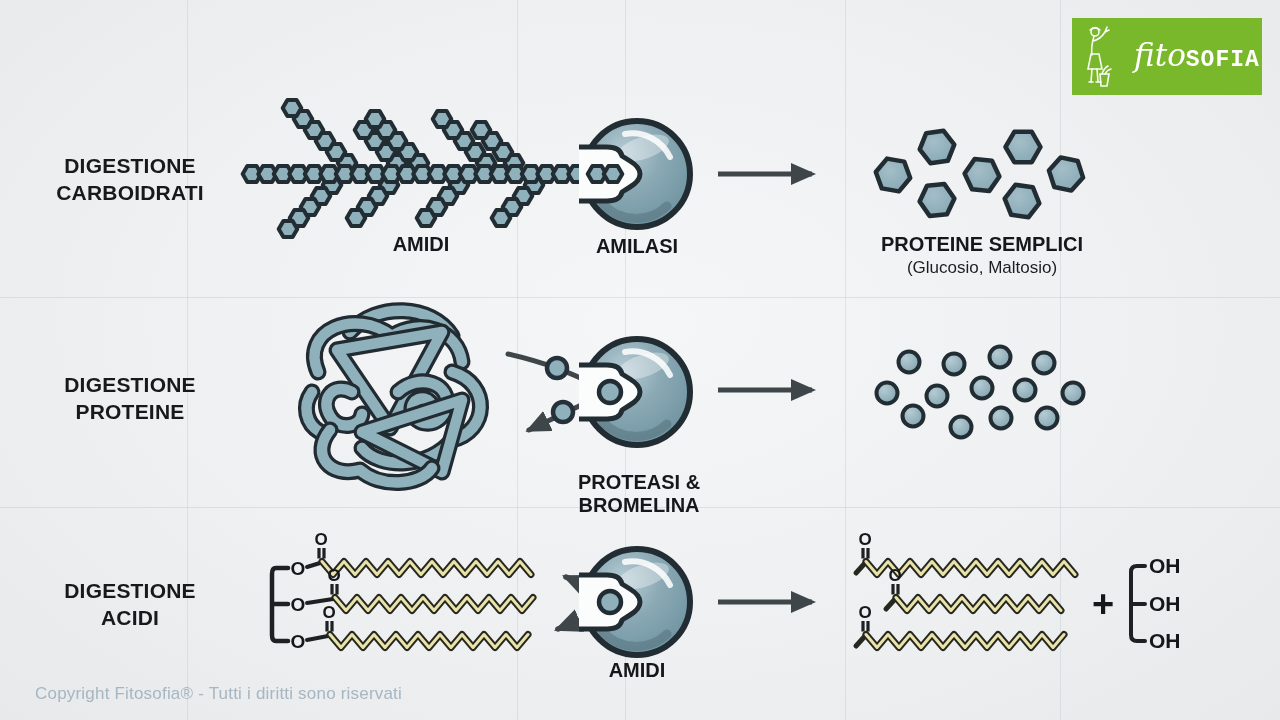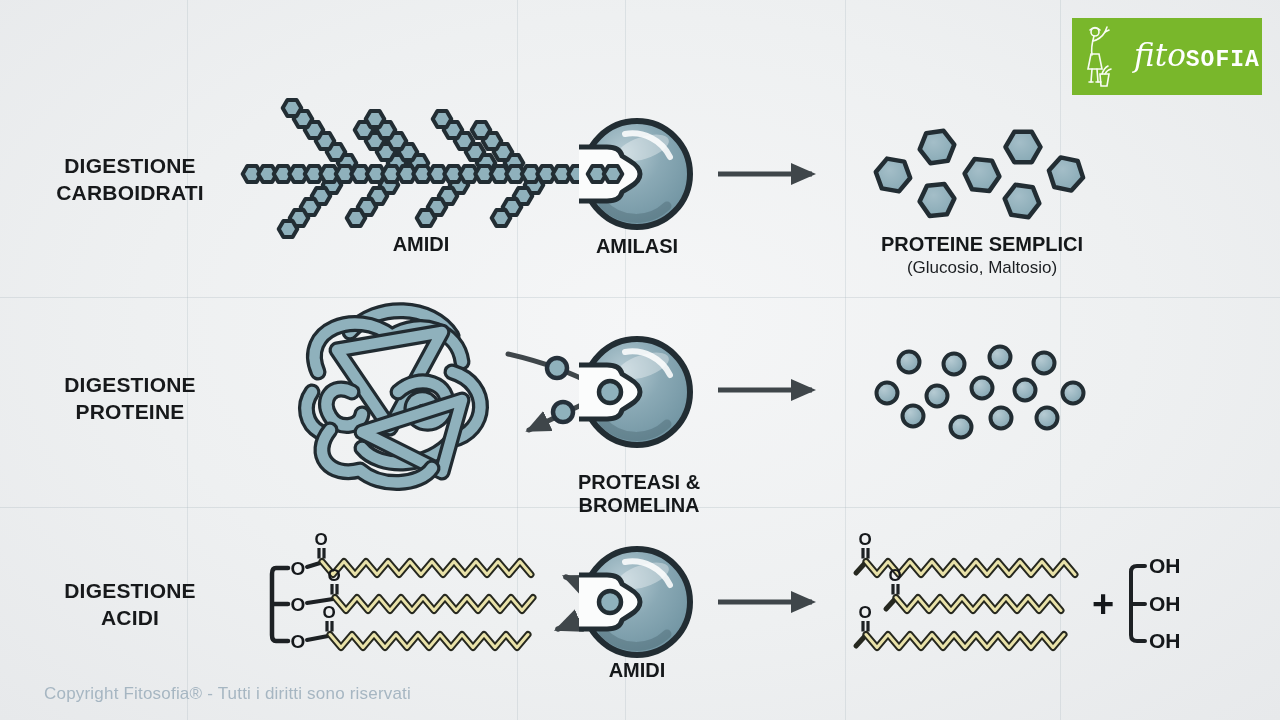--- a/index.html
+++ b/index.html
@@ -13,21 +13,21 @@
   .hseam{position:absolute;left:0;width:1280px;height:1px;background:rgba(170,182,190,.30);}
   .row-title{
     position:absolute;width:224px;text-align:center;
     font-weight:700;font-size:21px;line-height:27px;color:#17191b;letter-spacing:.2px;
   }
   .mol-label{position:absolute;text-align:center;color:#15181a;}
   .mol-label .big{display:block;font-weight:700;font-size:20px;line-height:23px;}
   .mol-label .big21{display:block;font-weight:700;font-size:21px;line-height:24px;}
   .mol-label .note{display:block;font-weight:400;font-size:17px;line-height:20px;margin-top:2px;color:#1c1f22;}
   .copyright{
-    position:absolute;left:44px;top:684px;font-size:17px;color:#a6b6c2;letter-spacing:.2px;
+    position:absolute;left:35px;top:684px;font-size:17px;color:#a6b6c2;letter-spacing:.2px;
   }
   .logo{
     position:absolute;left:1072px;top:18px;width:190px;height:77px;
     background:#79b72b;display:flex;align-items:center;padding-left:6px;box-sizing:border-box;
   }
   .logo-text{display:flex;align-items:baseline;color:#ffffff;margin-left:18px;}
   .logo-script{font-family:"DejaVu Serif",serif;font-style:italic;font-size:31px;line-height:31px;}
   .logo-serif{font-family:Liberation Mono, monospace;font-weight:700;font-size:23px;letter-spacing:1px;}
   svg text{font-family:"Liberation Sans",sans-serif;}
 </style>

